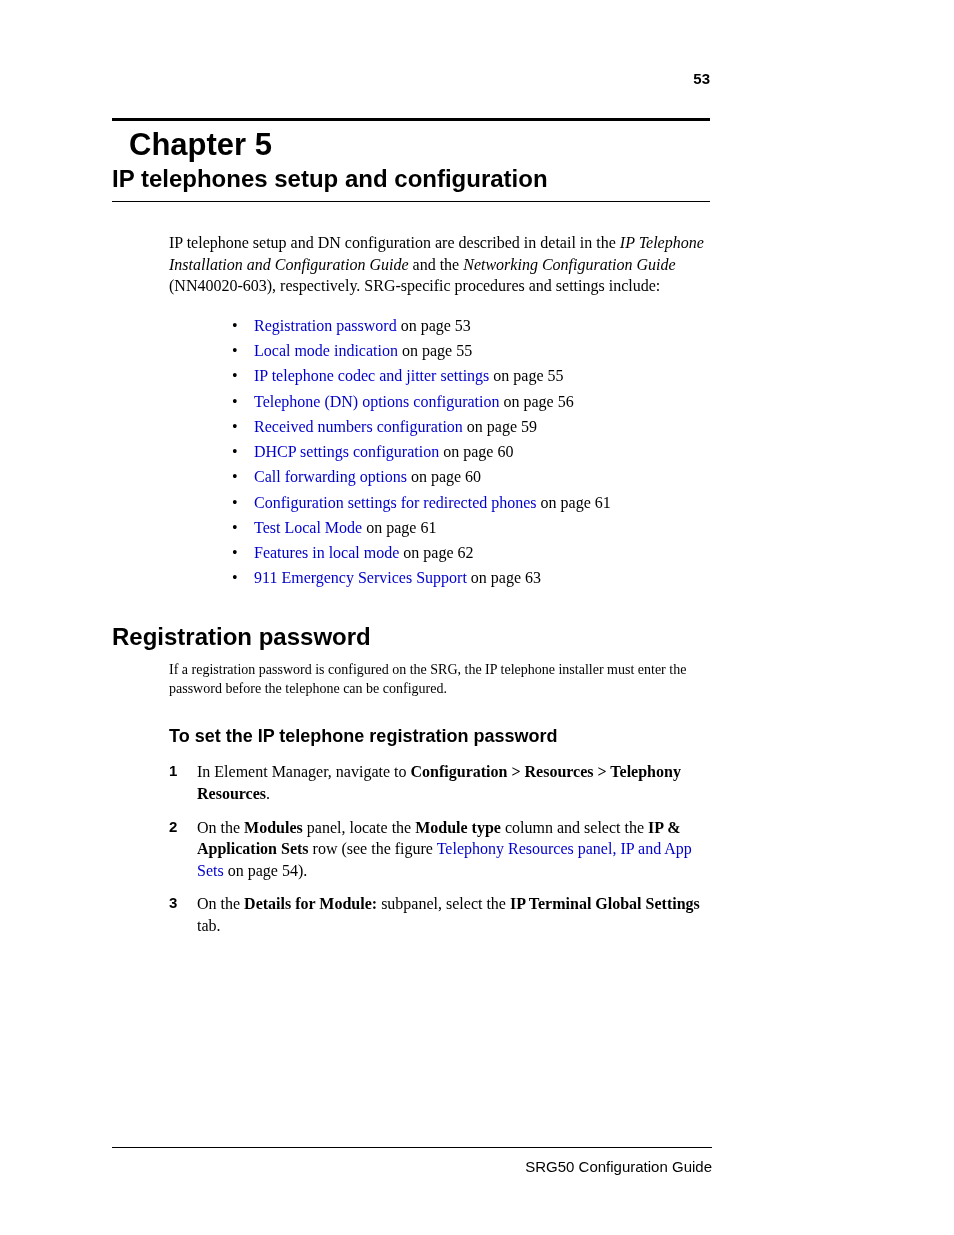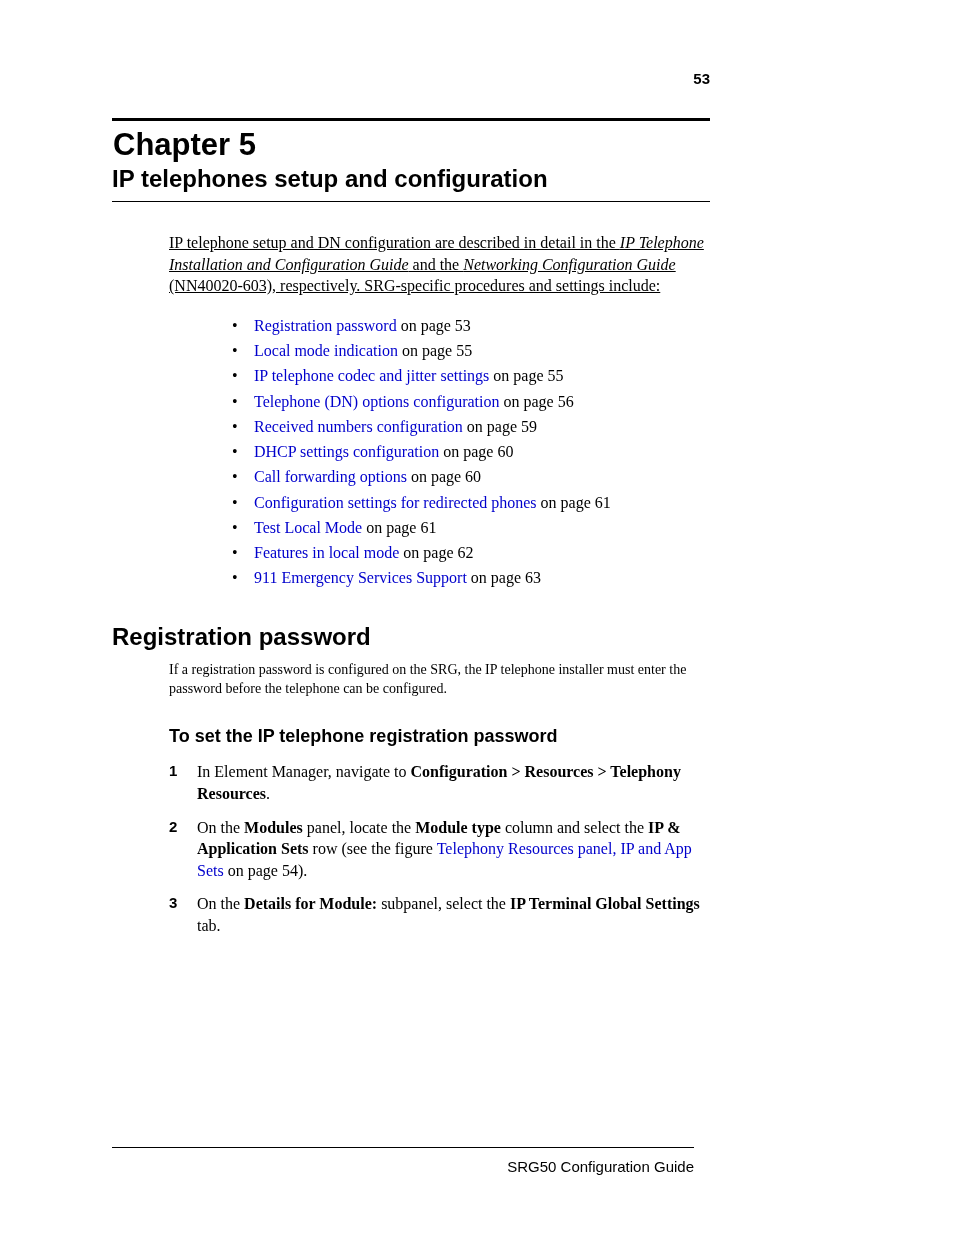--- a/index.html
+++ b/index.html
@@ -27,33 +27,32 @@
   .chapter-heading {
     margin-top: 48px;
     border-top: 3px solid #000;
     border-bottom: 1px solid #000;
     padding: 6px 0 8px 0;
   }
   .chapter-heading h1 {
     font-family: Arial, Helvetica, sans-serif;
     font-weight: bold;
     font-size: 31px;
-    margin: 0 0 2px 1px;
+    margin: 0 0 2px 17px;
   }
   .chapter-heading h2 {
     font-family: Arial, Helvetica, sans-serif;
     font-weight: bold;
     font-size: 24px;
     margin: 0;
   }
   .intro-para {
     margin: 30px 0 14px 57px;
     font-size: 16px;
     line-height: 1.35;
-    text-decoration: underline;
   }
   .intro-para .italic { font-style: italic; }
   ul.toc {
     list-style: none;
     margin: 16px 0 0 120px;
     padding: 0;
     font-size: 16px;
   }
   ul.toc li {
     position: relative;
@@ -104,21 +103,21 @@
     left: 0;
     top: 0;
     font-family: Arial, Helvetica, sans-serif;
     font-weight: bold;
     font-size: 15px;
   }
   .bold { font-weight: bold; }
   .footer {
     position: absolute;
     left: 112px;
-    right: 122px;
+    right: 104px;
     bottom: 60px;
   }
   .footer-rule {
     border-top: 1px solid #000;
     height: 0;
     margin-bottom: 10px;
   }
   .footer-text {
     text-align: right;
     font-family: Arial, Helvetica, sans-serif;

